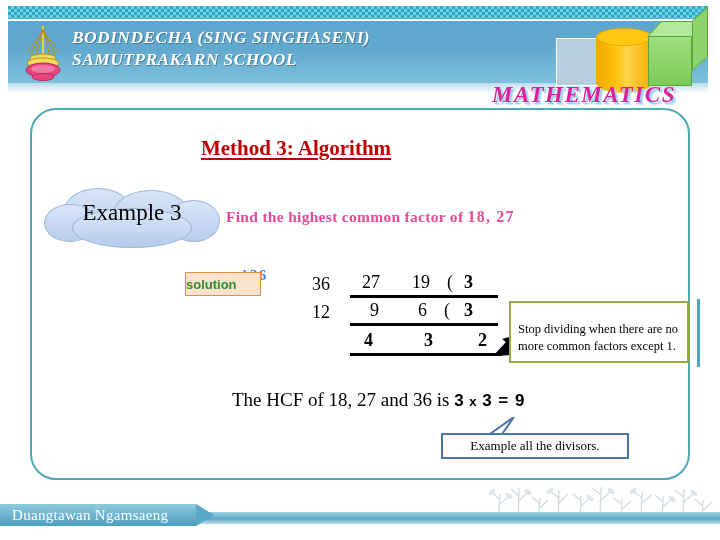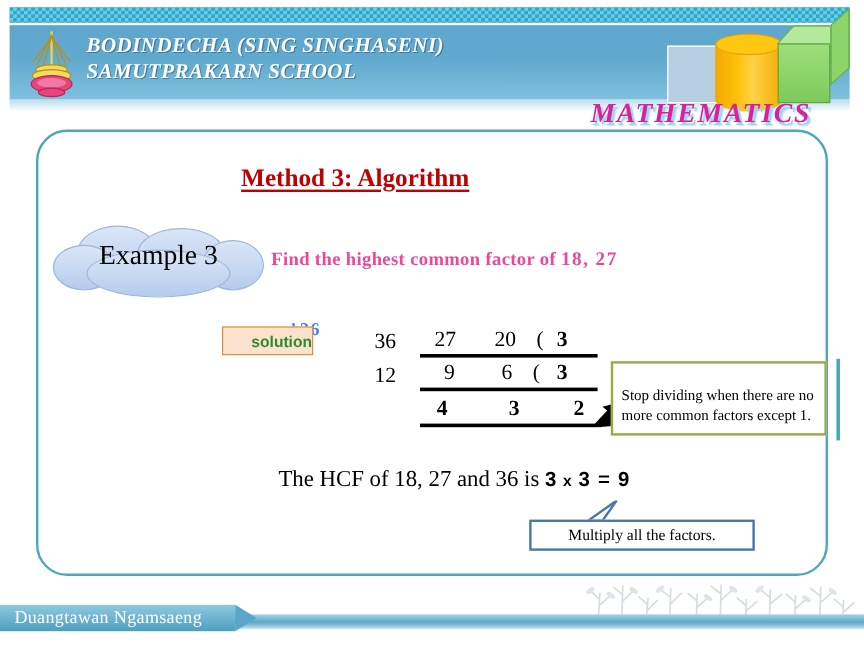--- a/index.html
+++ b/index.html
@@ -142,21 +142,21 @@
     position: absolute; left: 224px; top: 245px;
     font-family: "Liberation Serif", serif;
     font-weight: bold; font-size: 14px; color: #3b82f6; margin-top: 22px;
   }
   .question-l2 .num { font-size: 15px; letter-spacing: 1.2px; }
 
   
   .solution-badge {
     position: absolute; left: 185px; top: 272px; width: 76px; height: 24px;
     background: #fbe2cd; border: 1px solid #e08f3c;
-    display: flex; align-items: center; justify-content: flex-end;
+    display: flex; align-items: center; justify-content: flex-start;
     font-family: "Liberation Sans", sans-serif;
     font-weight: bold; font-size: 13px; color: #2f8a2f;
   }
 
   
   .division { position: absolute; left: 300px; top: 274px; width: 220px; }
   .div-row { position: relative; height: 28px; }
   .outside {
     position: absolute; left: 12px; top: 0;
     font-family: "Liberation Serif", serif;
@@ -325,21 +325,21 @@
   <div class="solution-badge">
     <span>solution</span>
   </div>
 
   <div class="division">
 
     <div class="div-row r1">
       <span class="outside">36</span>
       <div class="inside-line r1">
         <span class="c c1">27</span>
-        <span class="c c2">20</span>
+        <span class="c c2">19</span>
         <span class="c c3">(</span>
         <span class="c c4">3</span>
       </div>
     </div>
 
     <div class="div-row r2">
       <span class="outside">12</span>
       <div class="inside-line r2">
         <span class="c c1">9</span>
         <span class="c c2">6</span>
@@ -369,21 +369,21 @@
   <div class="hcf-line">
     <span>The HCF of 18, 27 and 36 is </span><span class="ans"><span>3</span><span class="x"> x </span><span>3</span><span> = </span><span>9</span></span>
   </div>
 
   <div class="multiply-tail">
     <svg width="36" height="18" viewBox="0 0 36 18">
       <path d="M34 0 L10 17 L22 17 Z" fill="#ffffff" stroke="#4a77a8" stroke-width="2"></path>
     </svg>
   </div>
   <div class="multiply-note">
-    <span>Multiply all the factors.</span>
+    <span>Example all the divisors.</span>
   </div>
 
   <div class="grass">
     <svg width="232" height="38" viewBox="0 0 232 38">
       <g stroke="#d4dee2" stroke-width="1.4" fill="none">
         <path d="M10 38 L12 8 M12 14 L4 6 M12 18 L21 10"></path>
         <path d="M30 38 L31 2 M31 10 L23 3 M31 15 L40 6"></path>
         <path d="M50 38 L52 12 M52 18 L44 11 M52 22 L60 14"></path>
         <path d="M70 38 L71 4 M71 12 L62 5 M71 17 L80 8"></path>
         <path d="M92 38 L93 9 M93 15 L85 8 M93 20 L102 12"></path>

